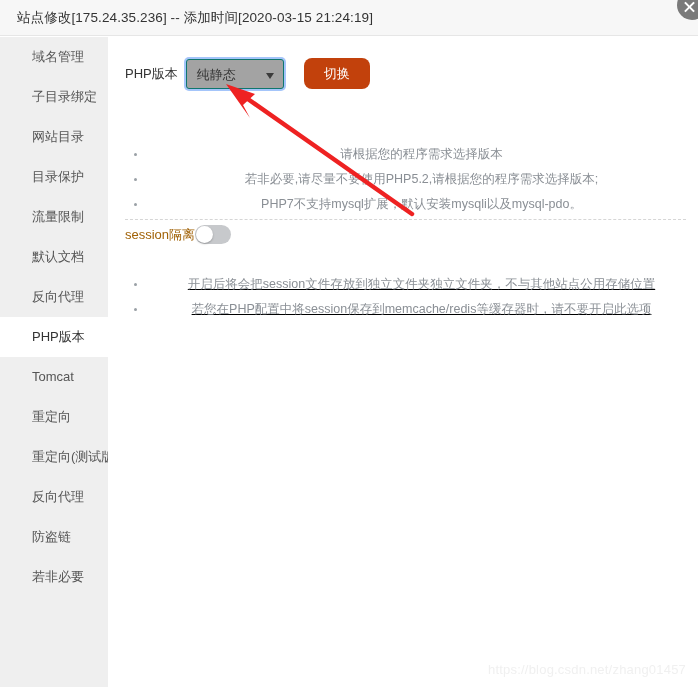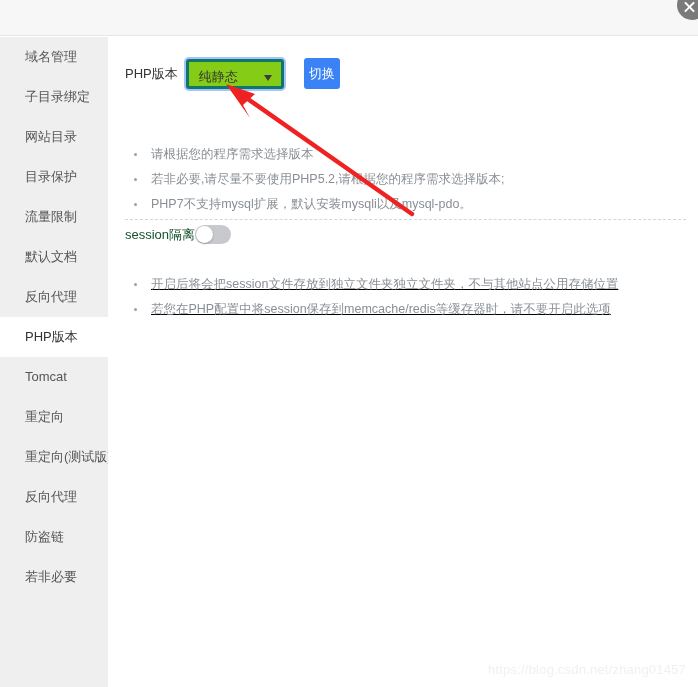--- a/index.html
+++ b/index.html
@@ -62,21 +62,21 @@
     position: absolute;
     left: 0; top: 37px;
     width: 108px;
     height: 650px;
     background: #efefef;
   }
   .side-item {
     position: relative;
     height: 40px;
     line-height: 40px;
-    padding-left: 25px;
+    padding-left: 32px;
     font-size: 13px;
     color: #555555;
     white-space: nowrap;
     cursor: pointer;
   }
   .side-item.active {
     background: #ffffff;
     color: #333333;
   }
 
@@ -96,22 +96,22 @@
   }
   .lbl-php {
     font-size: 13px;
     color: #333333;
     white-space: nowrap;
     margin-right: 8px;
   }
   .php-select {
     position: relative;
     width: 98px; height: 30px;
-    background: #84cc16;
-    border: 3px solid #0f766e;
+    background: #a3a3a3;
+    border: 1px solid #0f766e;
     border-radius: 3px;
     box-shadow: 0 0 0 2px rgba(90,150,245,.55);
     cursor: pointer;
   }
   .php-select .val {
     position: absolute;
     left: 10px; top: 6px;
     font-size: 13px;
     color: #333333;
     white-space: nowrap;
@@ -120,39 +120,40 @@
     position: absolute;
     right: 9px; top: 13px;
     width: 0; height: 0;
     border-left: 4.5px solid transparent;
     border-right: 4.5px solid transparent;
     border-top: 6px solid #3b3b3b;
   }
   .btn-switch {
     margin-left: 20px;
     height: 31px;
-    padding: 0 5px;
-    background: #3b82f6;
+    padding: 0 20px;
+    background: #c2410c;
     color: #ffffff;
     font-size: 13px;
     line-height: 31px;
     border: none;
-    border-radius: 3px;
+    border-radius: 8px;
     cursor: pointer;
     white-space: nowrap;
   }
 
   
   .notes {
     position: absolute;
     left: 24px;
     width: 560px;
     margin: 0;
     padding: 0;
     list-style: none;
+    text-align: center;
   }
   .notes.first { top: 105px; }
   .notes.second { top: 235px; text-decoration: underline; }
   .notes li {
     position: relative;
     padding-left: 19px;
     font-size: 12.5px;
     line-height: 25px;
     color: #8a8f95;
     white-space: nowrap;
@@ -175,21 +176,21 @@
 
   
   .row-session {
     position: absolute;
     left: 17px; top: 188px;
     display: flex;
     align-items: center;
   }
   .lbl-session {
     font-size: 13px;
-    color: #14532d;
+    color: #a16207;
     white-space: nowrap;
   }
   .toggle {
     position: relative;
     width: 36px; height: 19px;
     background: #c7c9cc;
     border-radius: 10px;
     cursor: pointer;
   }
   .toggle .knob {
@@ -218,20 +219,21 @@
     white-space: nowrap;
     letter-spacing: .2px;
   }
 </style>
 </head>
 <body>
 
 <div id="app">
 
   <div class="header">
+    <div class="header-title">站点修改[175.24.35.236] -- 添加时间[2020-03-15 21:24:19]</div>
     <div class="close-badge">
       <span class="x"></span>
       <span class="x2"></span>
     </div>
   </div>
 
   <div class="sidebar" id="sidebar">
       <div class="side-item">域名管理</div>
       <div class="side-item">子目录绑定</div>
       <div class="side-item">网站目录</div>

